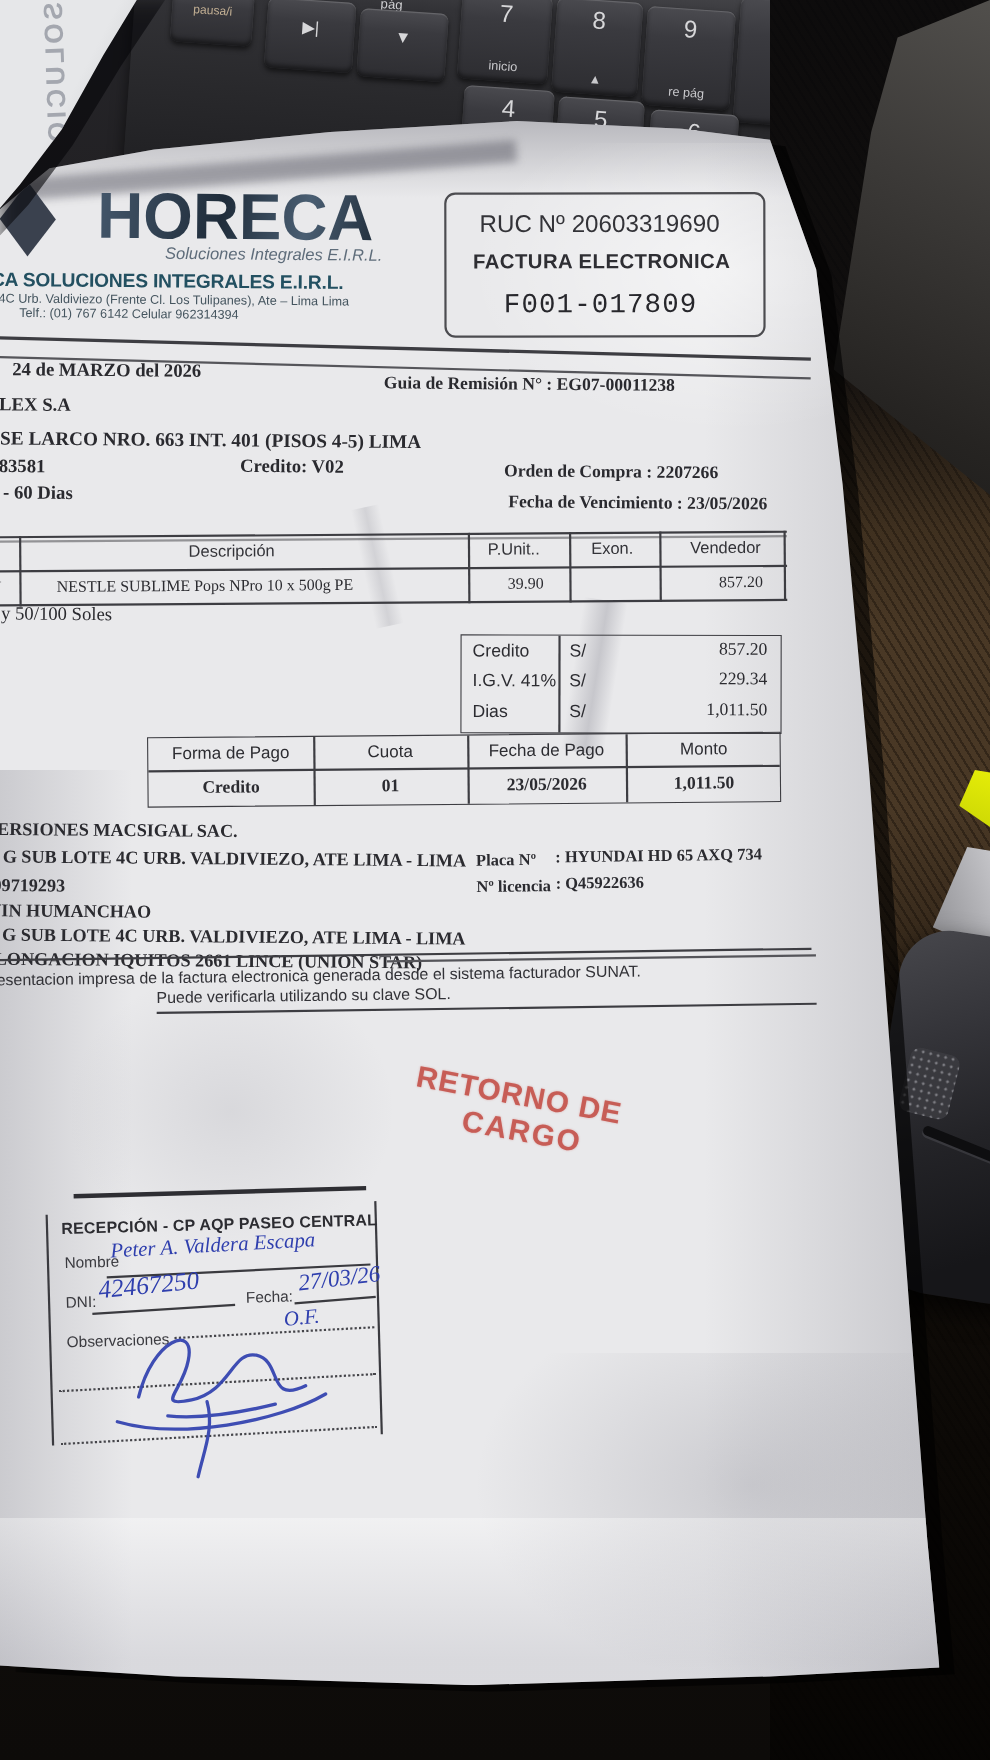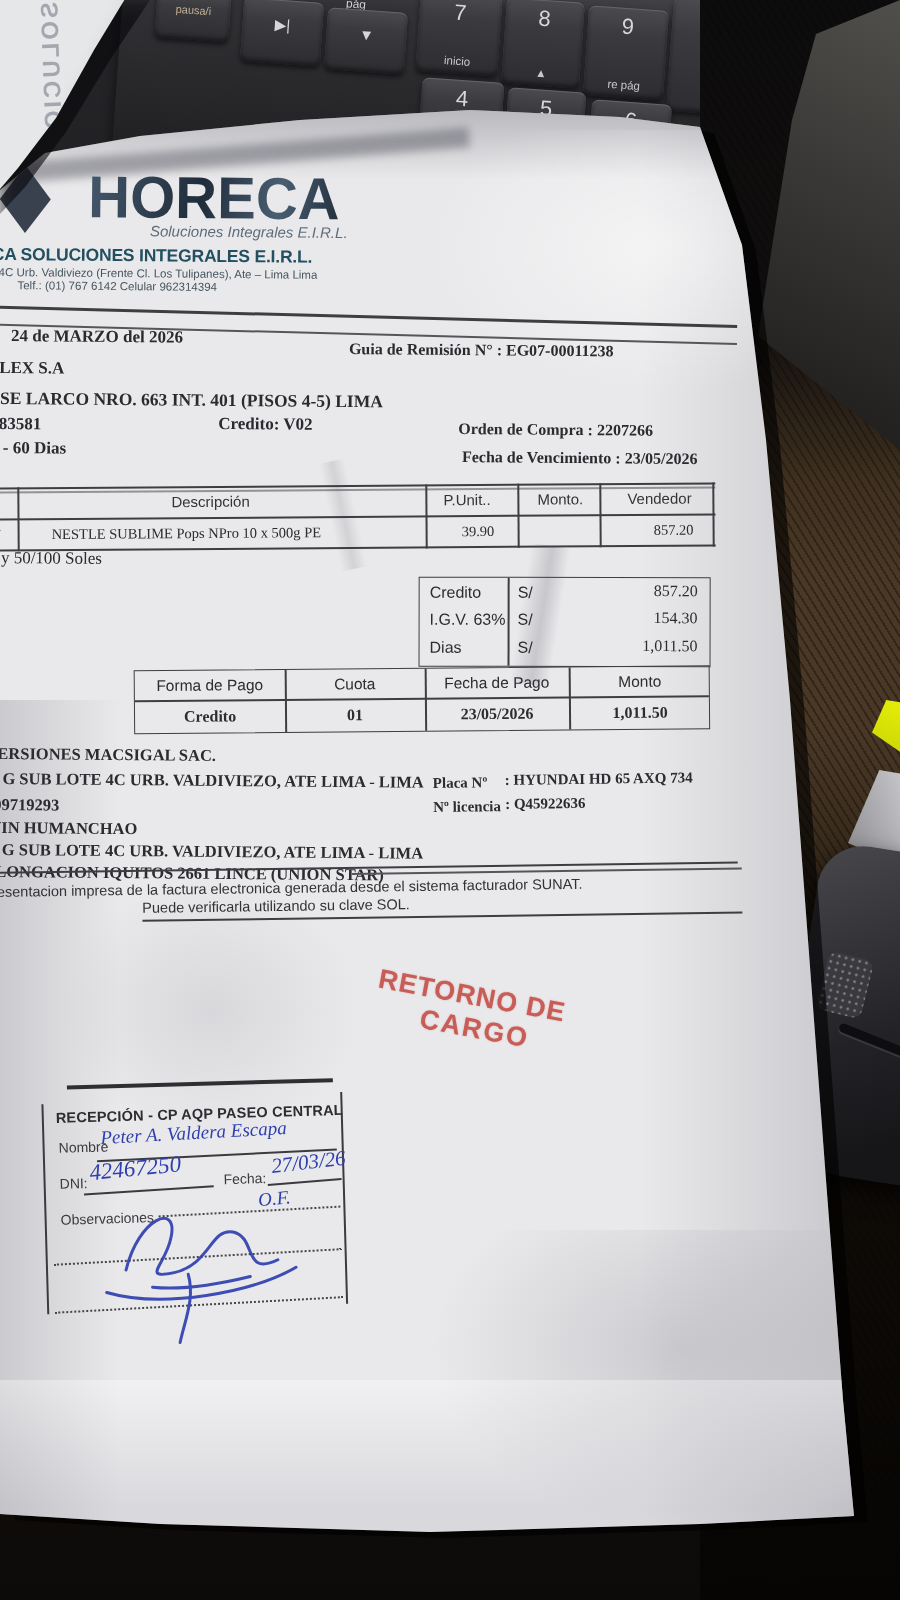--- a/index.html
+++ b/index.html
@@ -234,20 +234,25 @@
 
       <div class="logo-mark">
           <div class="d1"></div>
         </div>
       <div class="t logo-text">HORECA</div>
       <div class="t logo-tag">Soluciones Integrales E.I.R.L.</div>
       <div class="t comp-name">CA SOLUCIONES INTEGRALES E.I.R.L.</div>
       <div class="t comp-ad1">- 4C Urb. Valdiviezo (Frente Cl. Los Tulipanes), Ate – Lima Lima</div>
       <div class="t comp-ad2">Telf.: (01) 767 6142 Celular 962314394</div>
 
+      <div class="ruc-box">
+        <div class="t ruc-line">RUC Nº 20603319690</div>
+        <div class="t doc-type">FACTURA ELECTRONICA</div>
+        <div class="t doc-num">F001-017809</div>
+      </div>
 
       <div class="line rule-a"></div>
       <div class="rule-b"></div>
 
       <div class="info">
         <div class="t i-date">24  de  MARZO  del  2026</div>
         <div class="t i-guia">Guia de Remisión N°  : EG07-00011238</div>
         <div class="t i-client">PLEX S.A</div>
         <div class="t i-addr">OSE LARCO NRO. 663 INT. 401 (PISOS 4-5) LIMA</div>
         <div class="t i-ruc">583581</div>
@@ -263,38 +268,38 @@
         <div class="line hline" style="top:31px;"></div>
         <div class="line hline" style="top:62px;"></div>
         <div class="line vline" style="left:46px;"></div>
         <div class="line vline" style="left:454px;"></div>
         <div class="line vline" style="left:546px;"></div>
         <div class="line vline" style="left:628px;"></div>
         <div class="line vline" style="left:741px;"></div>
 
         <div class="t hdr" style="left:200px;">Descripción</div>
         <div class="t hdr" style="left:472px;">P.Unit..</div>
-        <div class="t hdr" style="left:566px;">Monto.</div>
+        <div class="t hdr" style="left:566px;">Exon.</div>
         <div class="t hdr" style="left:656px;">Vendedor</div>
         <div class="t cell serif" style="left:4px;">NIU</div>
         <div class="t cell serif" style="left:80px;">NESTLE SUBLIME Pops NPro 10 x 500g PE</div>
         <div class="t cell serif" style="left:490px;">39.90</div>
         <div class="t cell serif" style="left:682px;">857.20</div>
       </div>
 
       <div class="t words serif">e y 50/100 Soles</div>
 
       <div class="totals">
         <div class="line v"></div>
         <div class="t lab" style="top:6px;">Credito</div>
         <div class="t cur" style="top:6px;">S/</div>
         <div class="t val" style="top:4px;">857.20</div>
-        <div class="t lab" style="top:33px;">I.G.V. 63%</div>
+        <div class="t lab" style="top:33px;">I.G.V. 41%</div>
         <div class="t cur" style="top:33px;">S/</div>
-        <div class="t val" style="top:31px;">154.30</div>
+        <div class="t val" style="top:31px;">229.34</div>
         <div class="t lab" style="top:61px;">Dias</div>
         <div class="t cur" style="top:61px;">S/</div>
         <div class="t val" style="top:59px;">1,011.50</div>
       </div>
 
       <div class="ptable">
         <div class="line v" style="left:150px;"></div>
         <div class="line v" style="left:290px;"></div>
         <div class="line v" style="left:434px;"></div>
         <div class="line hl"></div>

